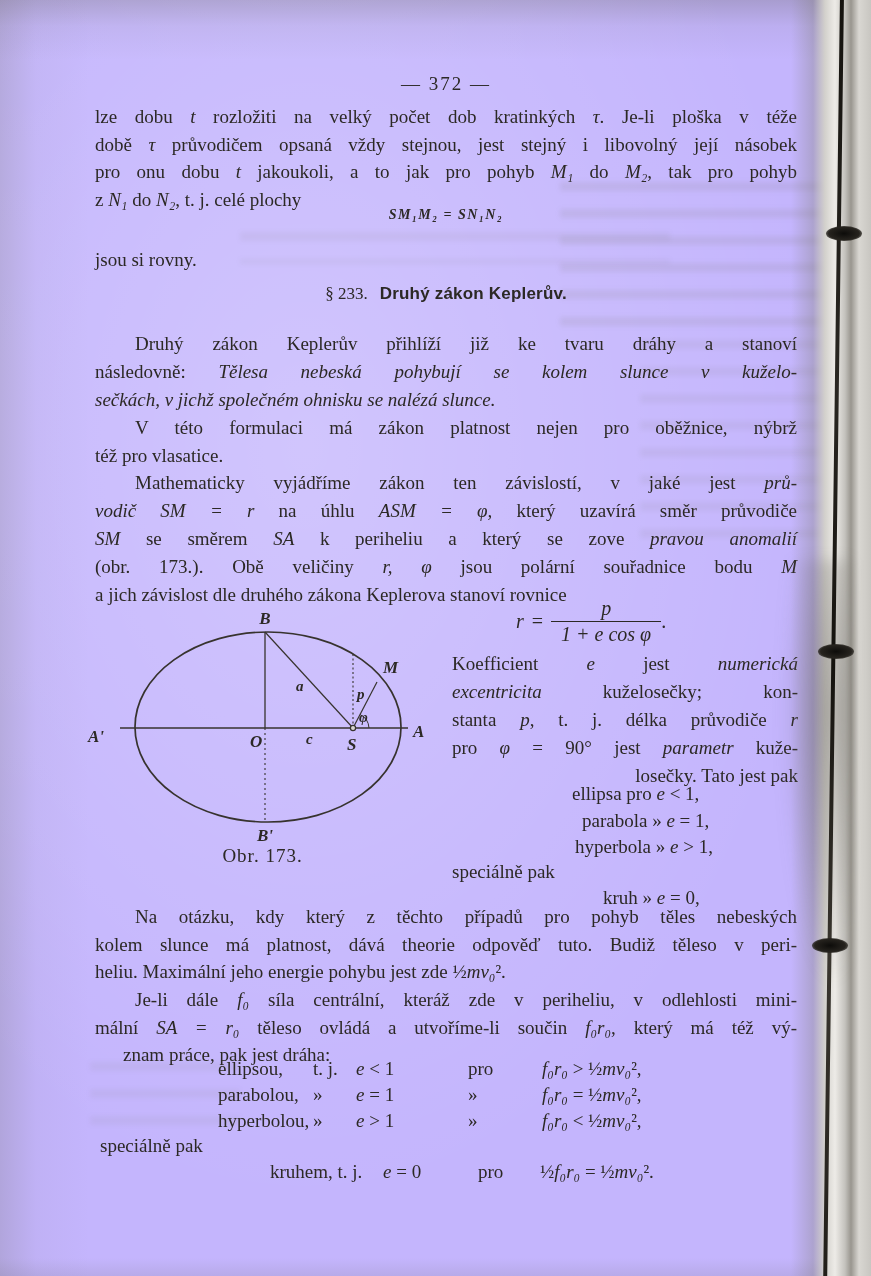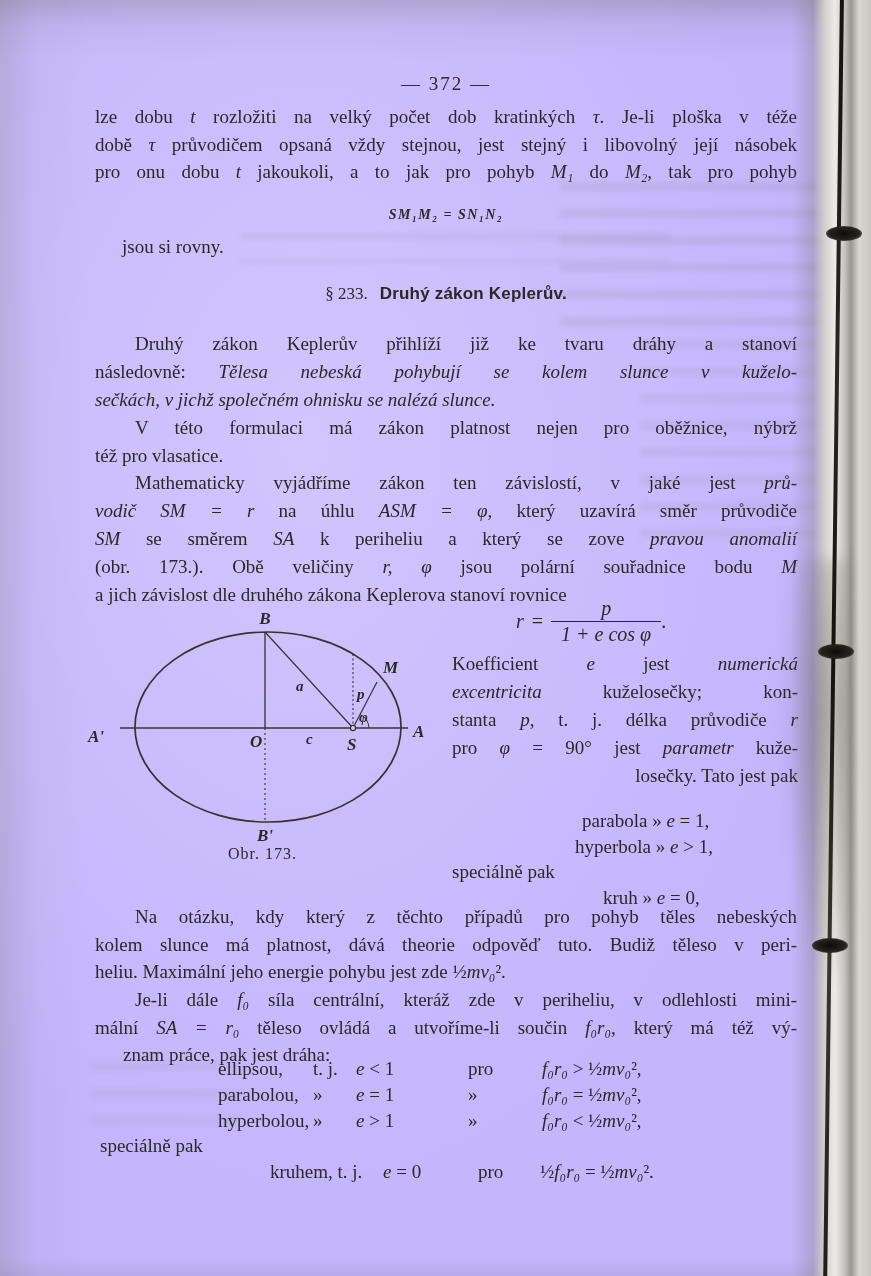--- a/index.html
+++ b/index.html
@@ -52,42 +52,43 @@
   
   .tcell{position:absolute;top:0;}
   .t1{left:123px}.t2{left:218px}.t3{left:261px}.t4{left:373px}.t5{left:447px}
   .tk1{left:175px}.tk3{left:288px}.tk4{left:383px}.tk5{left:445px}
   
   .fig{position:absolute;left:80px;top:598px;}
   .fig svg text{font-family:"Liberation Serif",serif;font-style:italic;font-weight:bold;
     fill:#2c2925;font-size:17px;}
   .fig svg text.small{font-size:15px;}
   .caption{position:absolute;left:180px;top:845px;width:165px;text-align:center;
-    font-size:16px;letter-spacing:1px;}
+    font-size:19px;letter-spacing:1px;}
 </style>
 </head>
 <body>
 
 <div class="page">
 
   <div class="paper-shade"></div>
   <div class="ghost" style="left:560px;top:182px;width:270px;height:150px;"></div>
   <div class="ghost" style="left:240px;top:232px;width:430px;height:32px;opacity:.35;"></div>
   <div class="ghost" style="left:640px;top:340px;width:185px;height:210px;opacity:.4;"></div>
   <div class="ghost" style="left:90px;top:1062px;width:150px;height:70px;opacity:.35;"></div>
 
   <div class="line ctr pagenum" style="top:70px;">— 372 —</div>
 
   <div class="line j" style="top:103px;"><span>lze dobu </span><span class="i">t</span><span> rozložiti na velký počet dob kratinkých </span><span class="i">τ</span><span>. Je-li ploška v téže</span></div>
   <div class="line j" style="top:131px;"><span>době </span><span class="i">τ</span><span> průvodičem opsaná vždy stejnou, jest stejný i libovolný její násobek</span></div>
   <div class="line j" style="top:158px;"><span>pro onu dobu </span><span class="i">t</span><span> jakoukoli, a to jak pro pohyb </span><span class="i">M₁</span><span> do </span><span class="i">M₂</span><span>, tak pro pohyb</span></div>
+  <div class="line" style="top:186px;"><span>z </span><span class="i">N₁</span><span> do </span><span class="i">N₂</span><span>, t. j. celé plochy</span></div>
 
   <div class="line ctr eq" style="top:201px;">SM₁M₂ = SN₁N₂</div>
 
-  <div class="line" style="top:233px;margin-left:27px;">jsou si rovny.</div>
+  <div class="line" style="top:246px;">jsou si rovny.</div>
 
   <div class="line ctr head" style="top:280px;">
     <span class="hp">§ 233.</span><span class="ht">Druhý zákon Keplerův.</span>
   </div>
 
   <div class="line j ind" style="top:330px;"><span>Druhý zákon Keplerův přihlíží již ke tvaru dráhy a stanoví</span></div>
   <div class="line j" style="top:358px;"><span>následovně: </span><span class="i">Tělesa nebeská pohybují se kolem slunce v kuželo-</span></div>
   <div class="line" style="top:386px;"><span class="i">sečkách, v jichž společném ohnisku se nalézá slunce.</span></div>
 
   <div class="line j ind" style="top:414px;"><span>V této formulaci má zákon platnost nejen pro oběžnice, nýbrž</span></div>
@@ -107,20 +108,21 @@
       <span class="den">1 + e cos φ</span>
     </span>
     <span>.</span>
   </div>
 
   <div class="line rc j" style="top:650px;"><span>Koefficient </span><span class="i">e</span><span> jest </span><span class="i">numerická</span></div>
   <div class="line rc j" style="top:678px;"><span class="i">excentricita</span><span> kuželosečky; kon-</span></div>
   <div class="line rc j" style="top:706px;"><span>stanta </span><span class="i">p</span><span>, t. j. délka průvodiče </span><span class="i">r</span></div>
   <div class="line rc j" style="top:734px;"><span>pro </span><span class="i">φ</span><span> = 90° jest </span><span class="i">parametr</span><span> kuže-</span></div>
   <div class="line rc" style="top:762px;text-align:right;"><span>losečky. Tato jest pak</span></div>
+  <div class="line" style="top:780px;left:572px;width:230px;"><span>ellipsa pro </span><span class="i">e</span><span> &lt; 1,</span></div>
   <div class="line" style="top:807px;left:582px;width:230px;"><span>parabola  »  </span><span class="i">e</span><span> = 1,</span></div>
   <div class="line" style="top:833px;left:575px;width:230px;"><span>hyperbola  »  </span><span class="i">e</span><span> &gt; 1,</span></div>
   <div class="line" style="top:858px;left:452px;width:230px;">speciálně pak</div>
   <div class="line" style="top:884px;left:603px;width:230px;"><span>kruh  »  </span><span class="i">e</span><span> = 0,</span></div>
 
   <div class="fig">
     <svg width="370" height="250" viewBox="0 0 370 250">
       <ellipse cx="188" cy="129" rx="133" ry="95" fill="none" stroke="#37332e" stroke-width="1.7"></ellipse>
       <line x1="40" y1="130" x2="328" y2="130" stroke="#37332e" stroke-width="1.3"></line>
       <line x1="185" y1="34" x2="185" y2="130" stroke="#37332e" stroke-width="1.3"></line>

